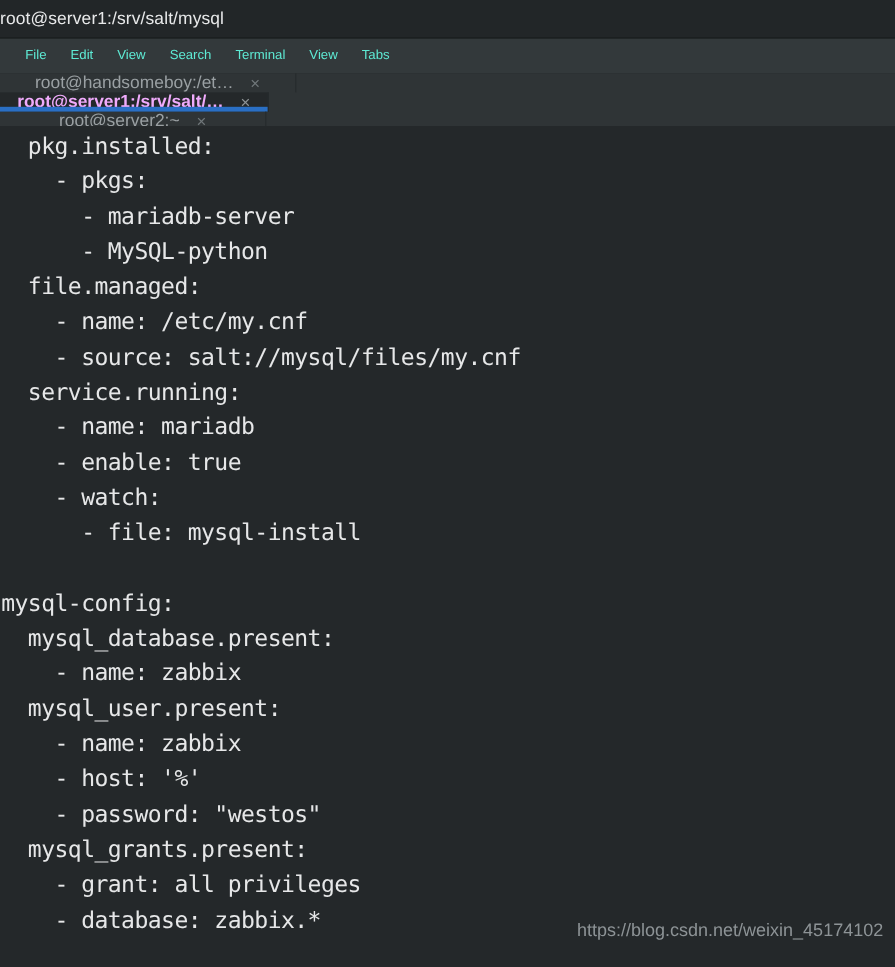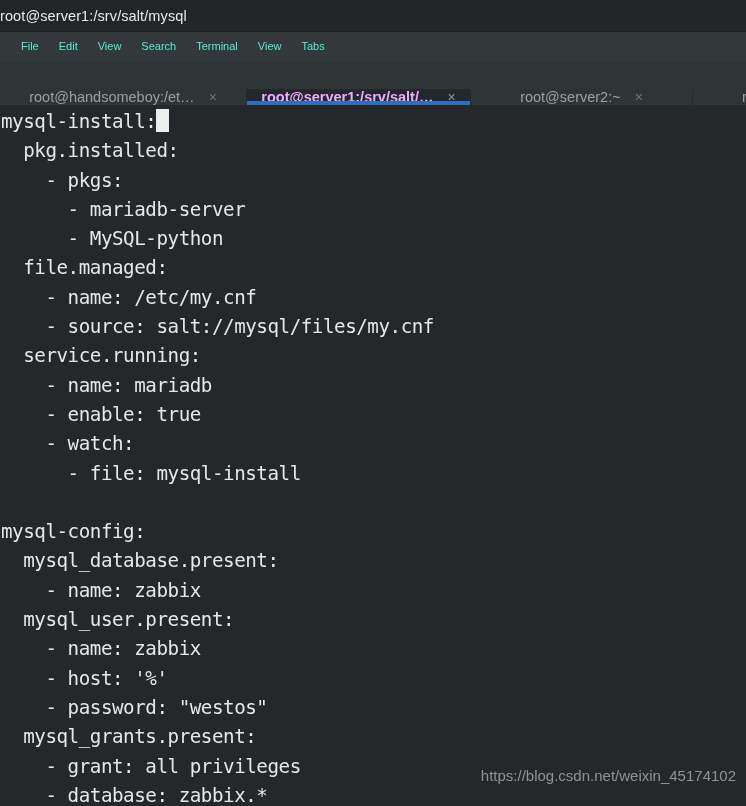--- a/index.html
+++ b/index.html
@@ -57,23 +57,24 @@
     cursor: default;
     border-radius: 2px;
   }
 
   
   .tabbar {
     height: 44px;
     min-height: 44px;
     background: #2f3436;
     display: flex;
-    align-items: flex-end;
-    overflow: hidden;
-    position: relative;
+    align-items: flex-start;
+    overflow: hidden;
+    position: relative;
+    flex-direction: column;
   }
   .tab {
     position: relative;
     display: flex;
     align-items: center;
     justify-content: center;
     flex: 0 0 auto;
     padding: 0 0 0 0;
     border-right: 1px solid #262b2d;
     min-width: 0;
@@ -212,21 +213,20 @@
       <div class="tab-inner">
         <span class="tab-title">roo</span>
       </div>
 
     </div>
 
   </div>
 
   <div class="terminal">
     <div id="term-lines">
-        <div class="term-line"><span>mysql-install:</span><span class="cursor-block"></span></div>
         <div class="term-line"><span>  pkg.installed:</span></div>
         <div class="term-line"><span>    - pkgs:</span></div>
         <div class="term-line"><span>      - mariadb-server</span></div>
         <div class="term-line"><span>      - MySQL-python</span></div>
         <div class="term-line"><span>  file.managed:</span></div>
         <div class="term-line"><span>    - name: /etc/my.cnf</span></div>
         <div class="term-line"><span>    - source: salt://mysql/files/my.cnf</span></div>
         <div class="term-line"><span>  service.running:</span></div>
         <div class="term-line"><span>    - name: mariadb</span></div>
         <div class="term-line"><span>    - enable: true</span></div>

